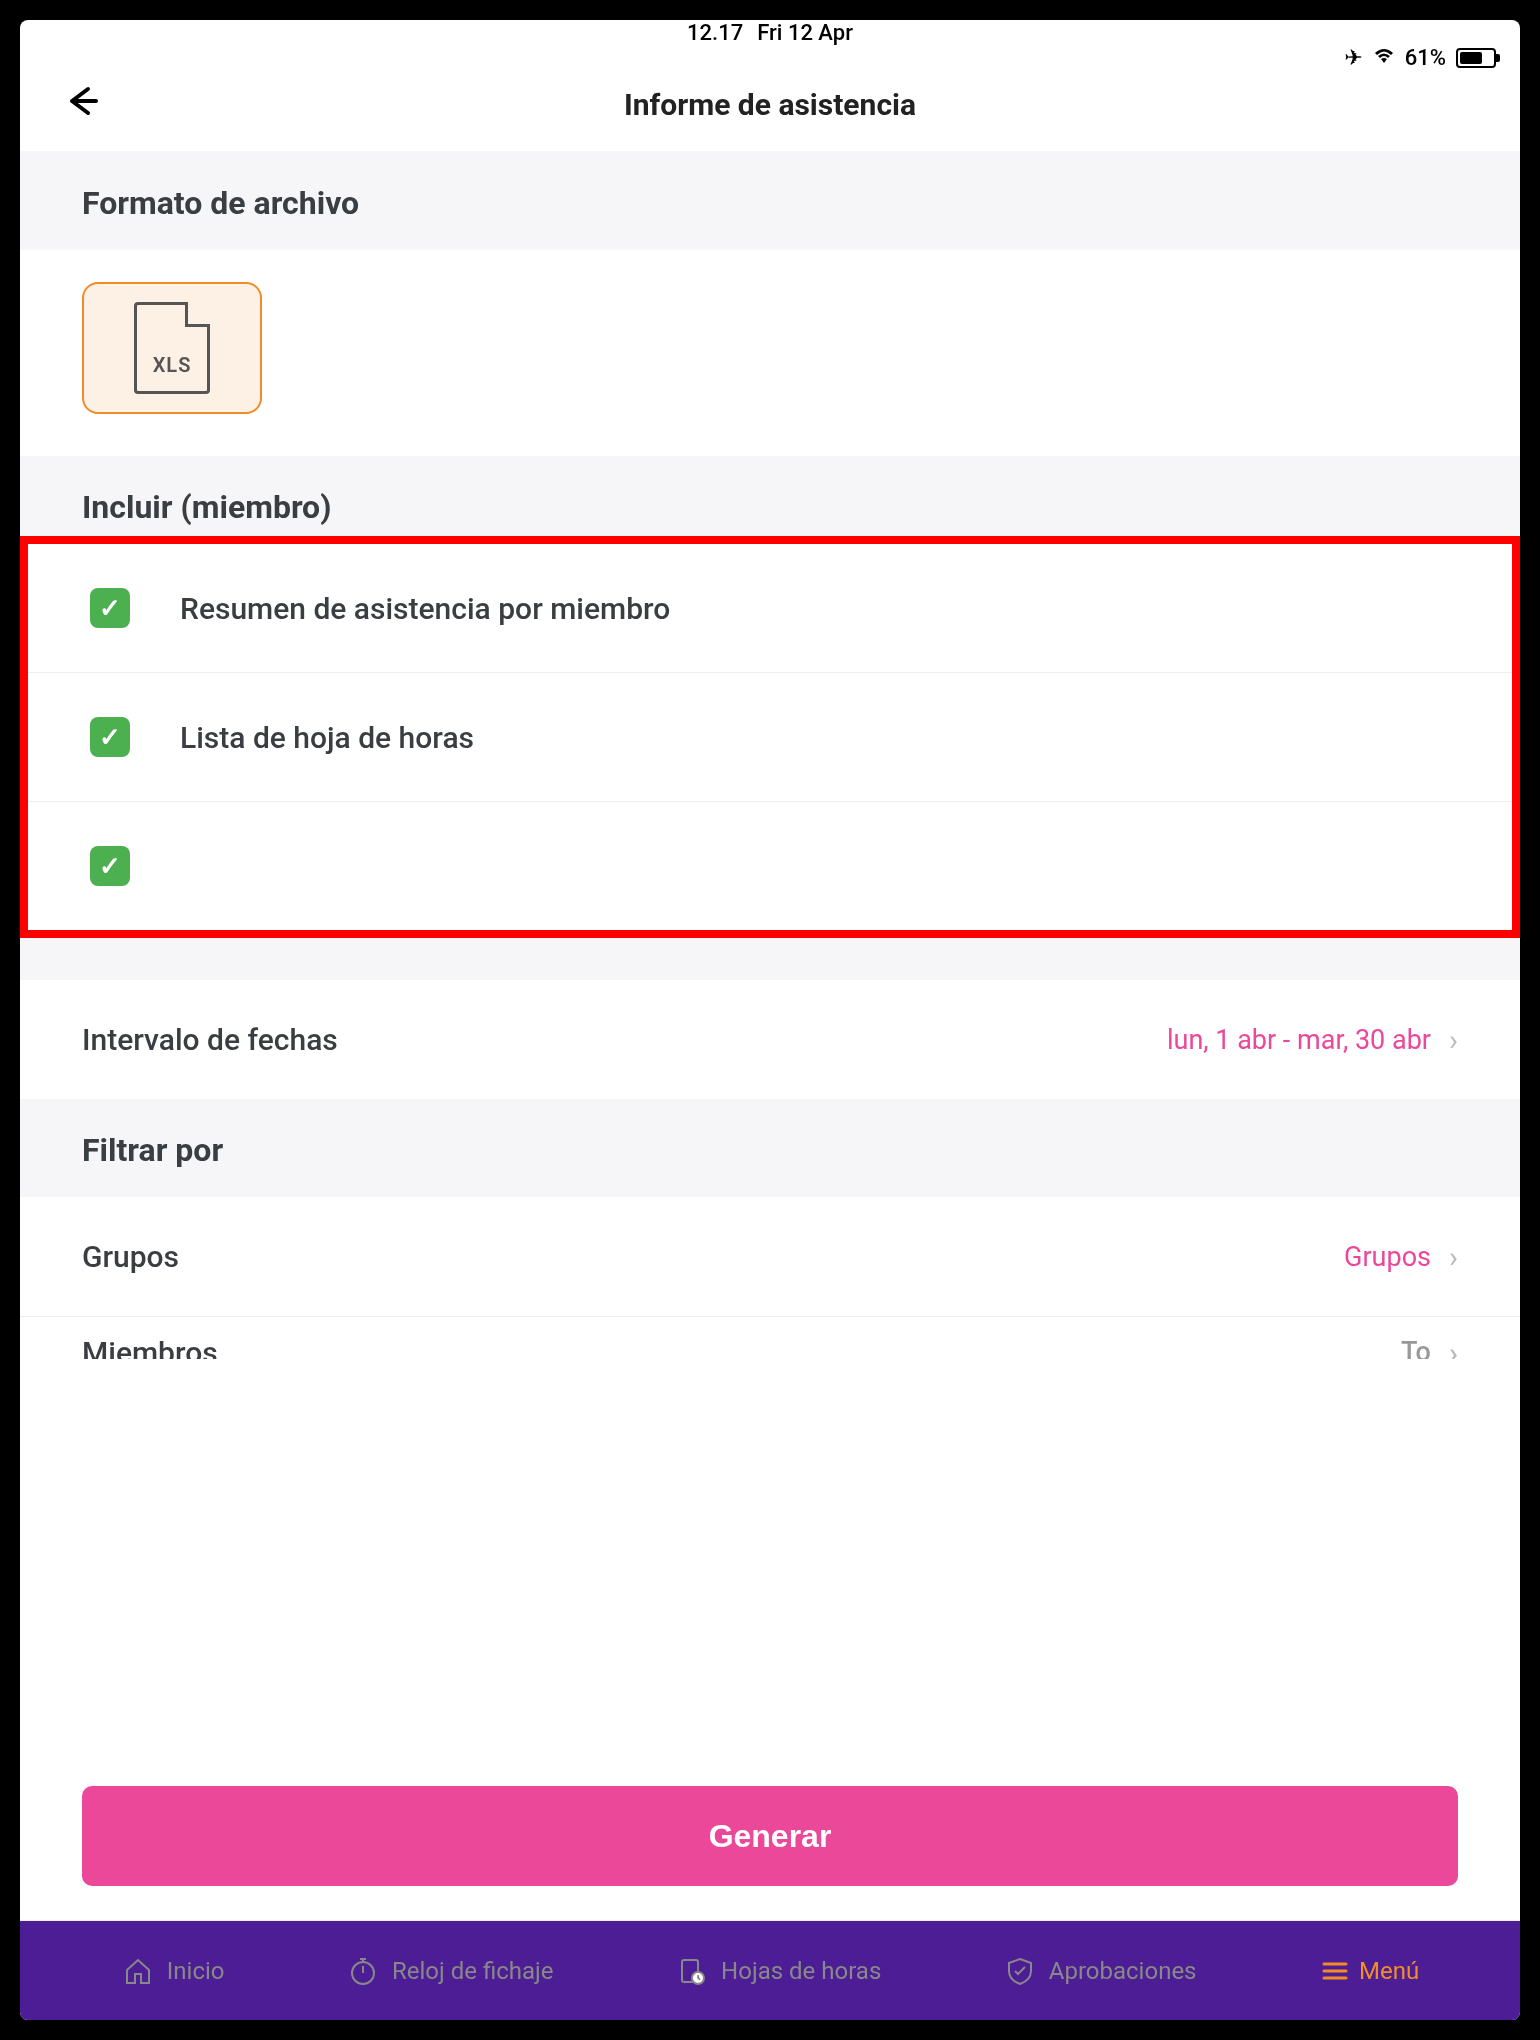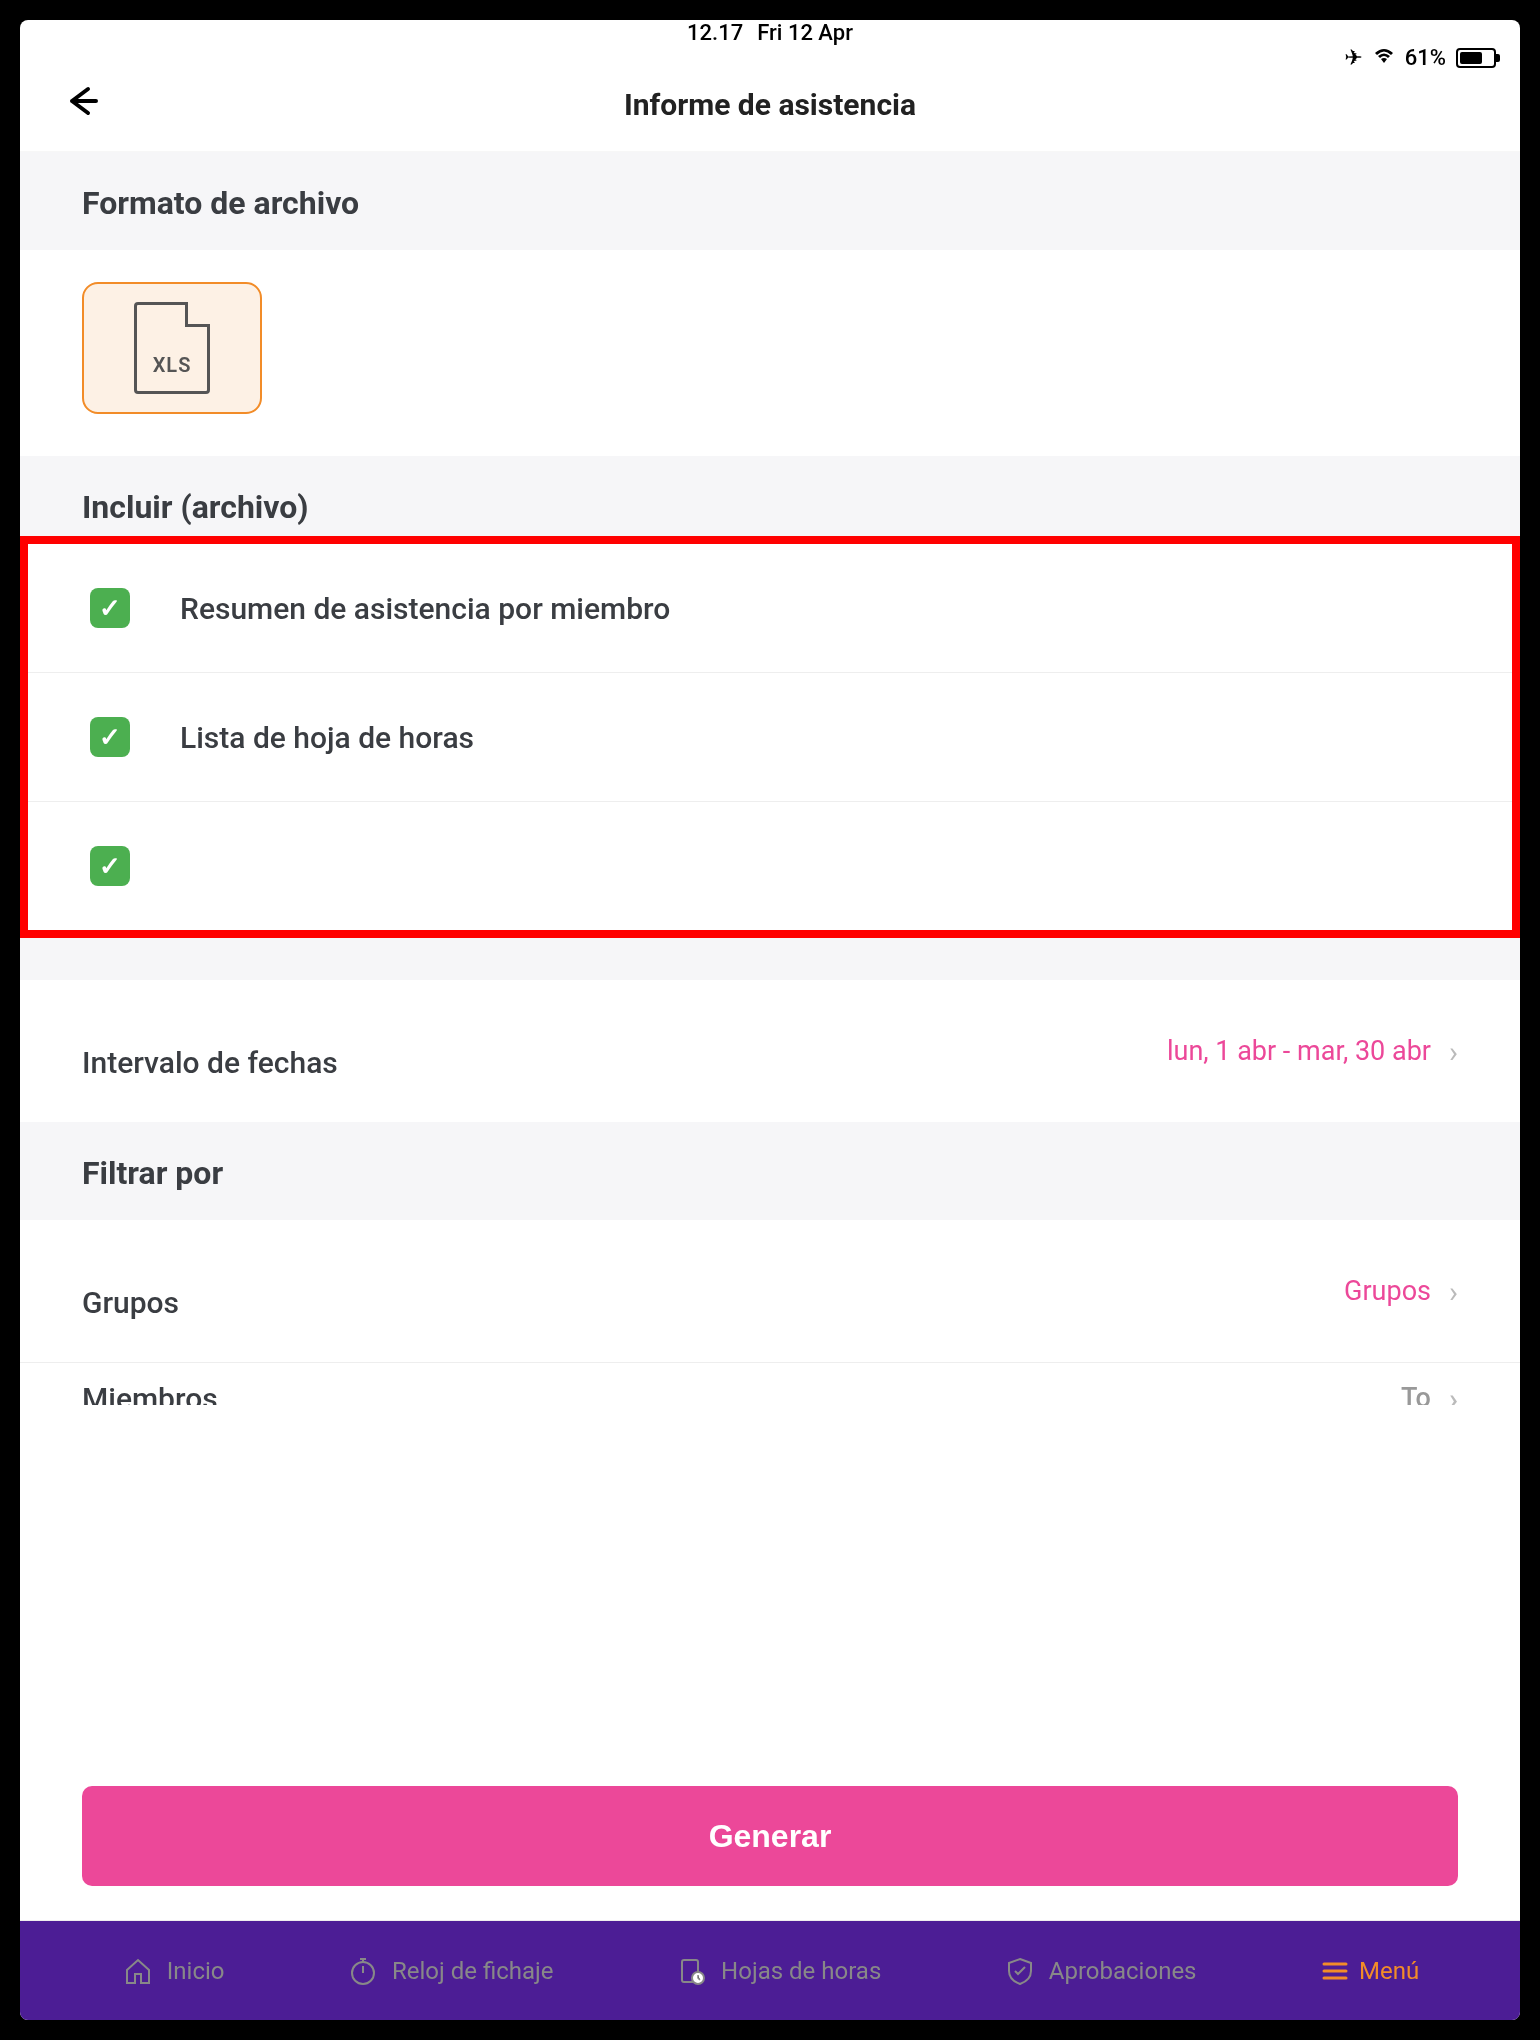--- a/index.html
+++ b/index.html
@@ -121,21 +121,21 @@
     
     .nav-row {
       background: #fff;
       padding: 42px 62px;
       display: flex;
       align-items: center;
       cursor: pointer;
       border-bottom: 1px solid #eee;
     }
     .nav-row.no-border { border-bottom:none; }
-    .nav-row-label { font-size: 30px; color: #3a3d42; font-weight: 500; margin-top: 23px; }
+    .nav-row-label { font-size: 30px; color: #3a3d42; font-weight: 500; }
     .nav-row-value { margin-left: auto; font-size: 27px; color: #ec4899; margin-right: 18px; }
     .chevron { color: #bbb; font-size: 30px; }
     
     .generate-section {
       position: absolute;
       bottom: 100px;
       left: 0; right: 0;
       padding: 20px 62px 34px;
       background: #fff;
     }
@@ -214,21 +214,21 @@
 
   <div class="section-header">Formato de archivo</div>
   <div class="file-format">
     <div class="xls-card">
       <div class="xls-doc">
         <span class="xls-label">XLS</span>
       </div>
     </div>
   </div>
 
-  <div class="section-header sub">Incluir (archivo)</div>
+  <div class="section-header sub">Incluir (miembro)</div>
 
   <div class="highlight-box">
     <div class="check-row">
       <div class="checkbox">
           <span class="checkmark">✓</span>
         </div>
       <span class="check-label">Resumen de asistencia por miembro</span>
     </div>
     <div class="check-row">
       <div class="checkbox">

